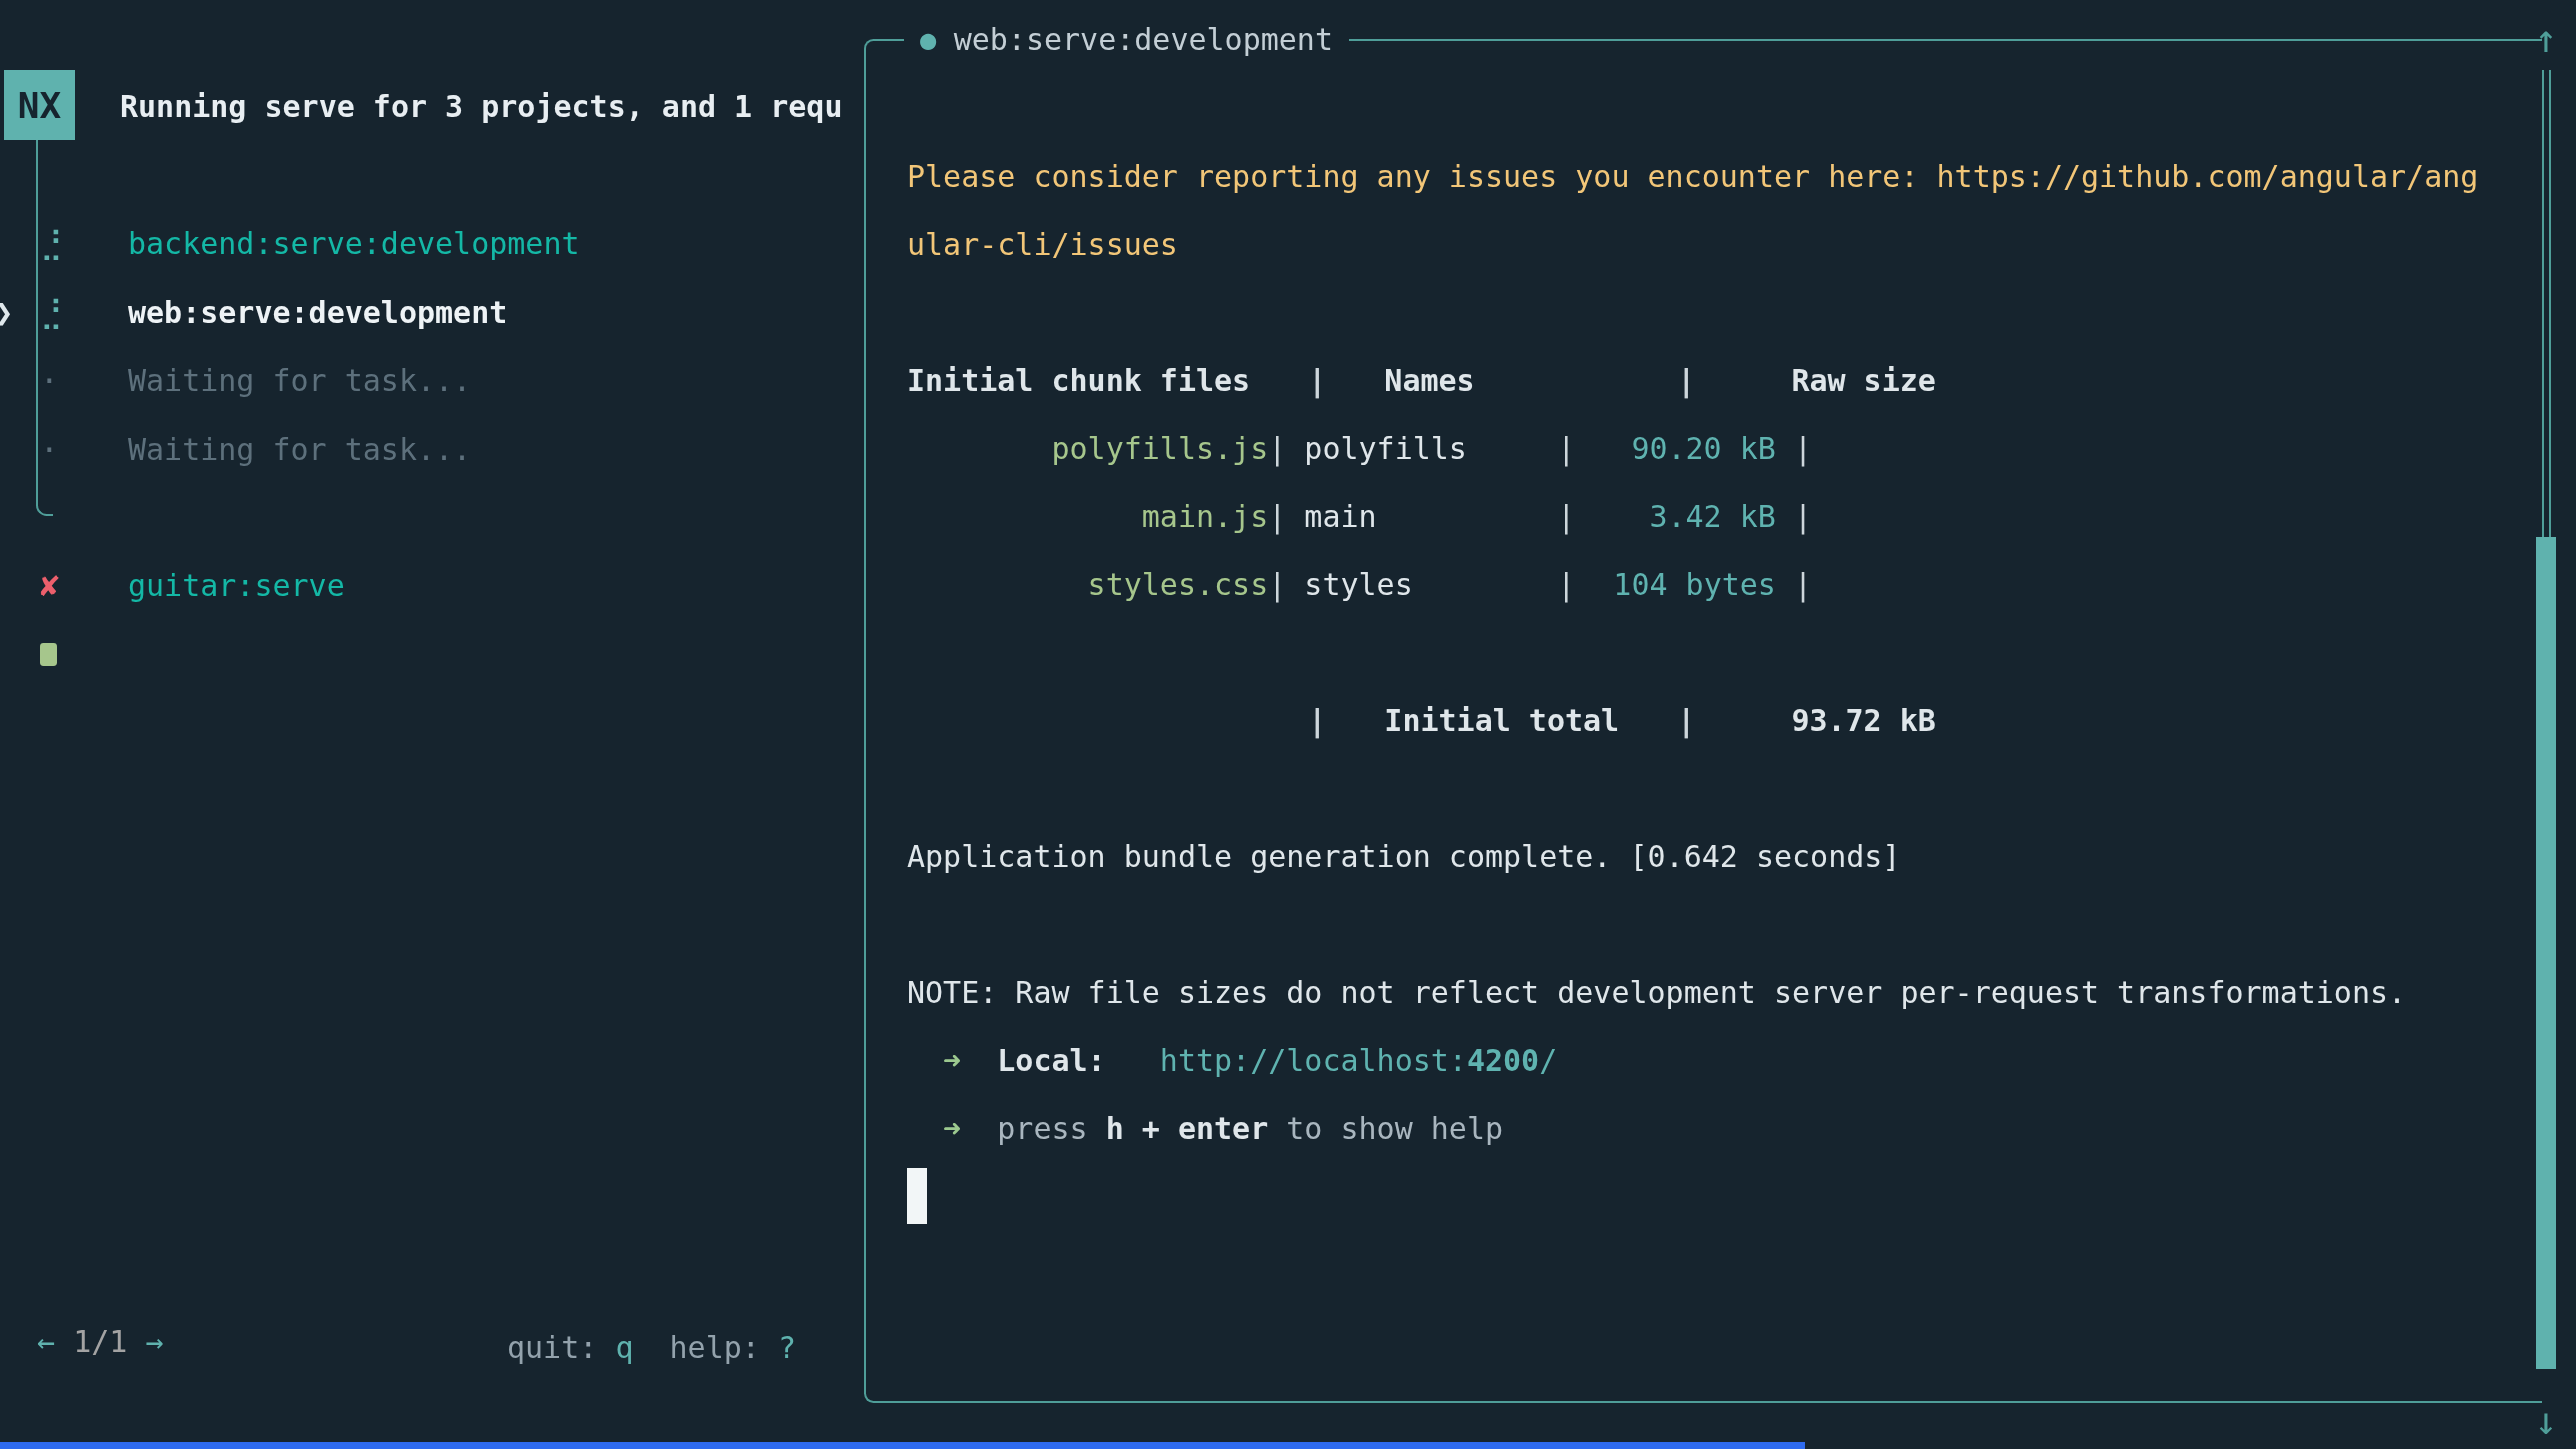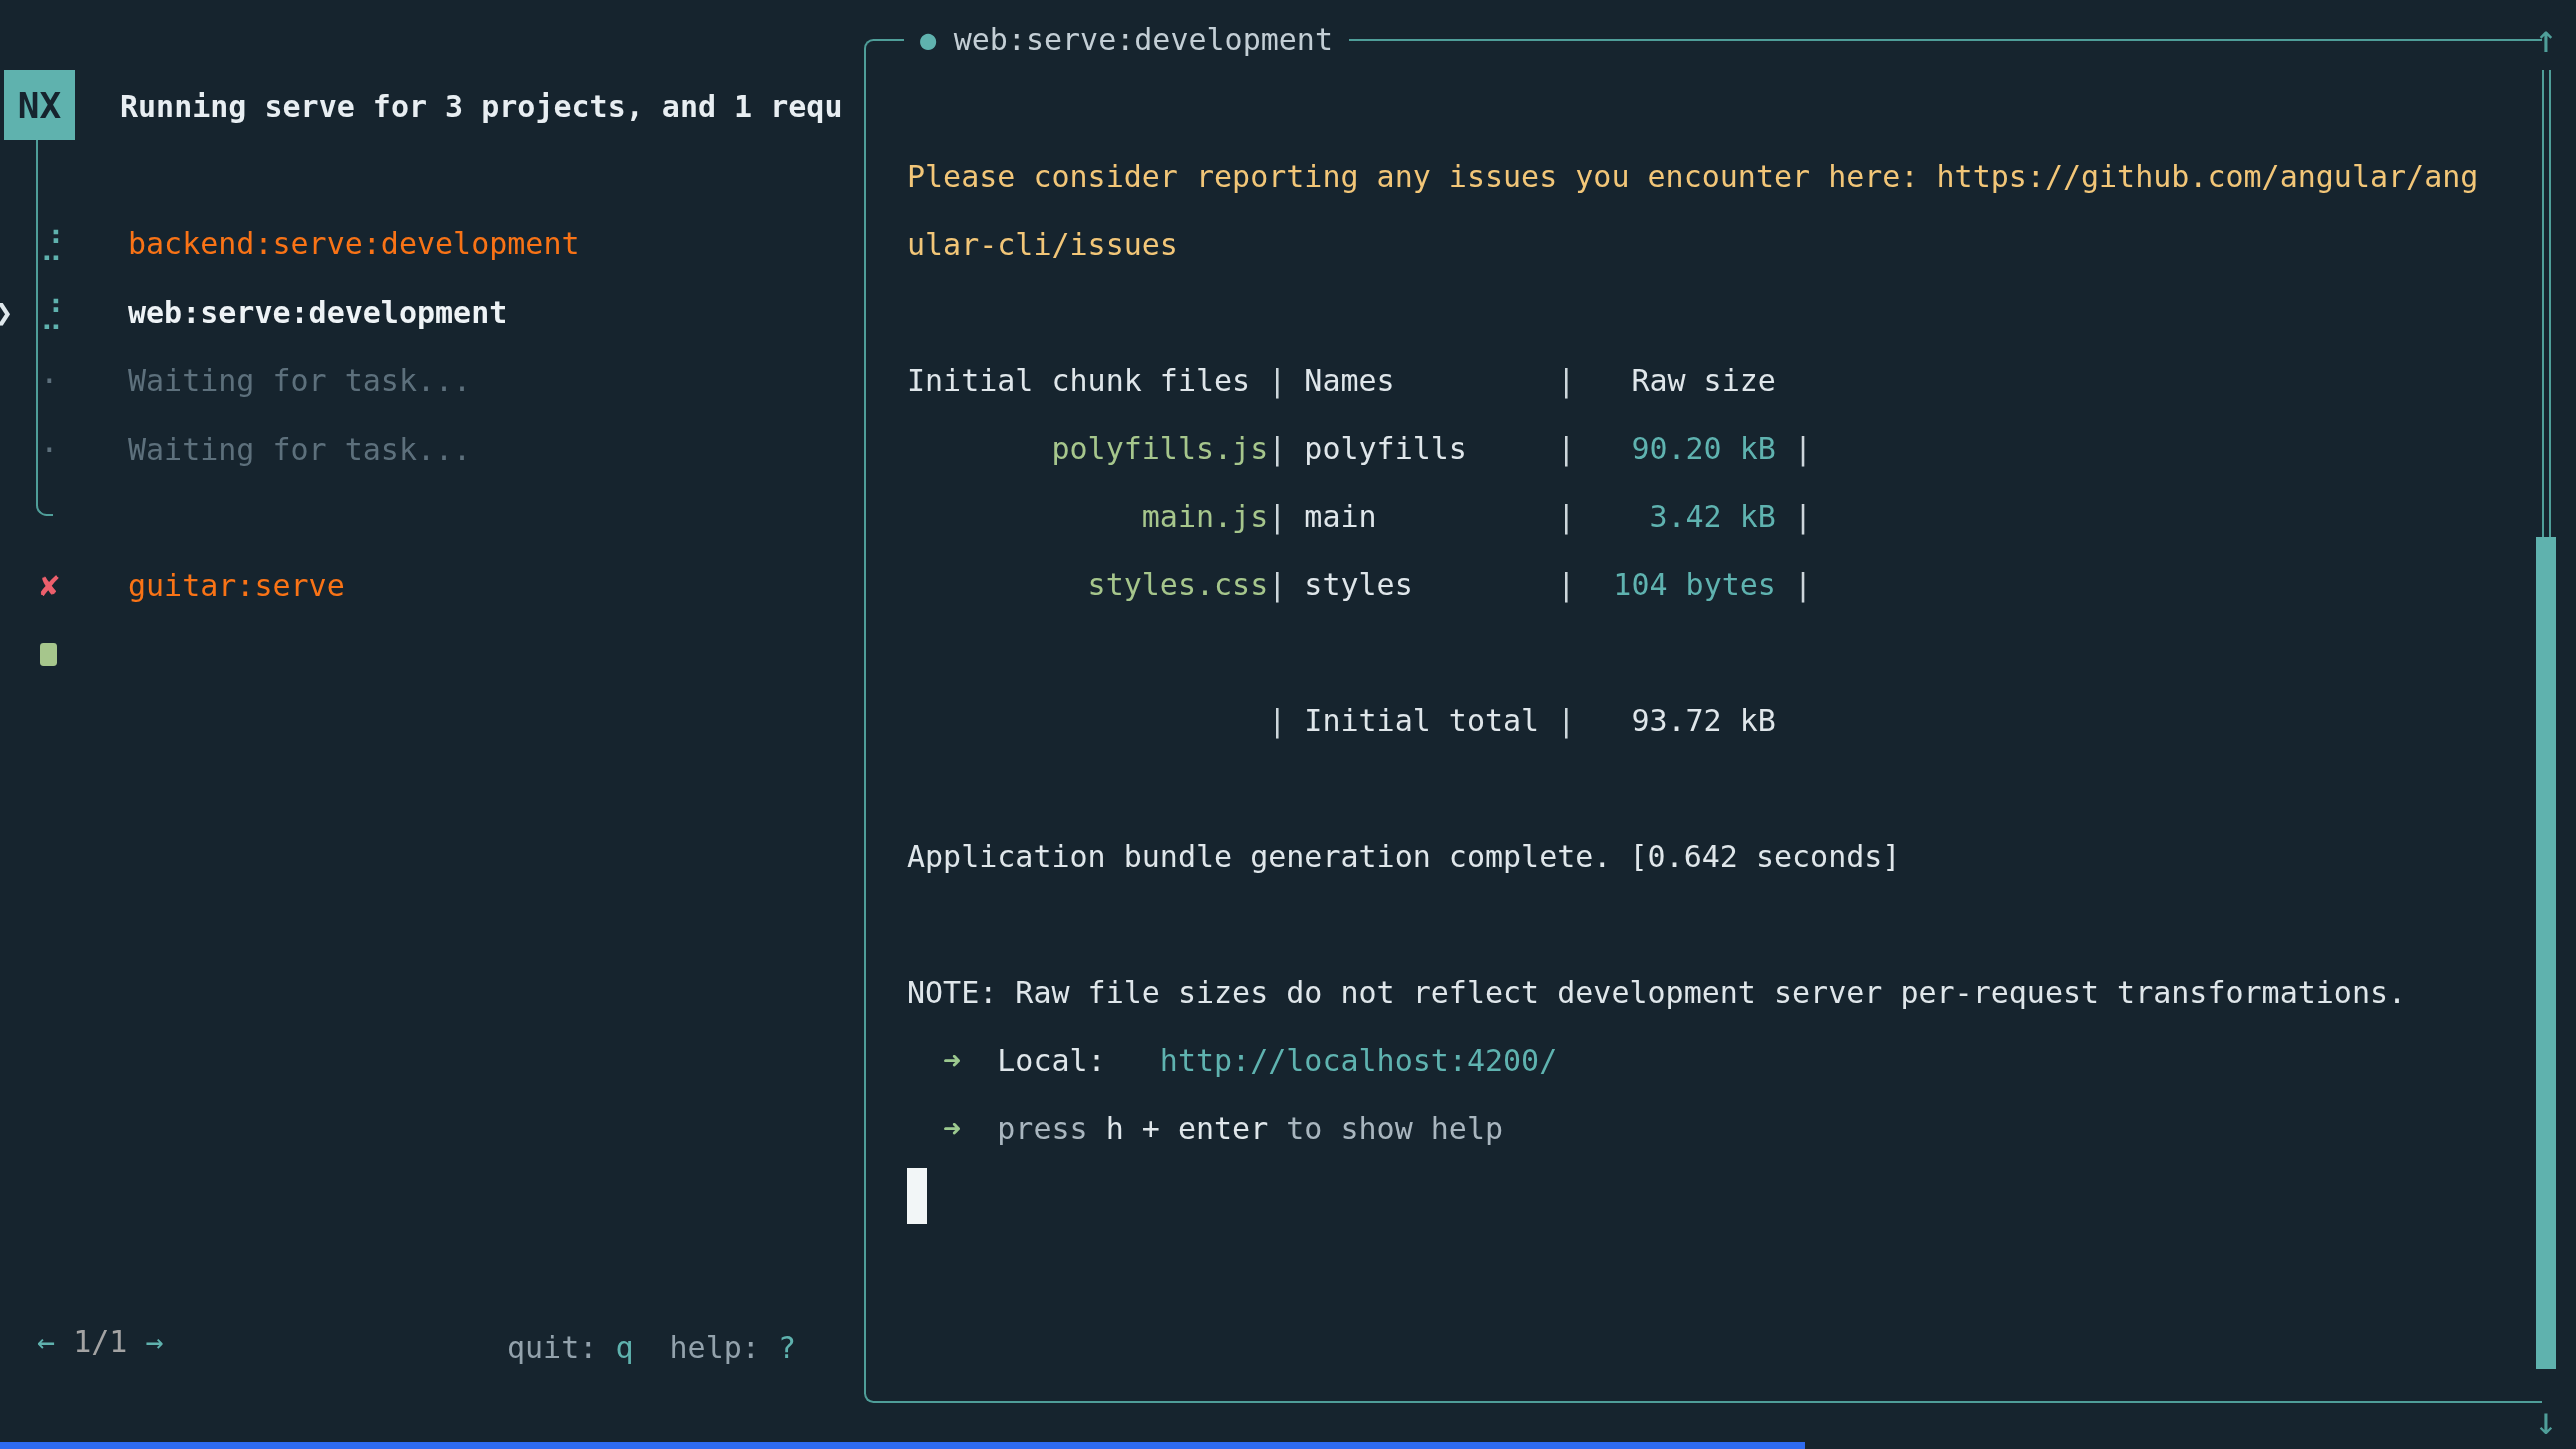--- a/index.html
+++ b/index.html
@@ -24,21 +24,21 @@
   .task-group-line {
     position:absolute; left:36px; top:140px; width:17.4px; height:376px;
     border-left:2.7px solid #4f9e99; border-bottom:2.7px solid #4f9e99;
     border-bottom-left-radius:10.7px;
   }
   .task-row { left:40px; }
   .task-icon { display:inline-flex; width:88px; align-items:center; color:#5fb2ae; font-size:31px; }
   .waiting-icon { color:#5d707c; }
   .cross-icon { color:#ec5f6c; font-size:32px; }
   .square-icon { width:17.4px; height:23px; background:#a6c68c; border-radius:3.4px; display:inline-block; }
-  .task-label { color:#f97316; }
+  .task-label { color:#14b8a6; }
   .task-label.selected { color:#eef3f6; font-weight:bold; }
   .task-label.dim { color:#5d707c; }
   .chevron {
     position:absolute; left:-5.4px; top:278px; height:68px; display:flex; align-items:center;
     color:#dfe8ec; font-weight:bold; font-size:31px;
   }
   .bottom-bar { top:1307px; left:37px; width:765px; }
   .arrow-teal { color:#5fb2ae; }
   .page-ind { color:#a3a3a3; }
   .hints { position:absolute; left:470px; }
@@ -54,21 +54,21 @@
   .panel-title {
     position:absolute; left:38px; top:-36px; height:68px;
     background:#16242e; padding:0 16px; display:flex; align-items:center; white-space:pre;
     color:#c3ced5;
   }
   .panel-title .dot { color:#5fb2ae; font-size:27px; margin-right:17.4px; }
   .term { position:absolute; left:907px; top:142px; width:1597px; }
   .tline { height:68px; display:flex; align-items:center; white-space:pre; }
   .yellow { color:#f2c678; }
   .white { color:#dfe6ea; }
-  .bold { font-weight:normal; }
+  .bold { font-weight:bold;gap:40px; }
   .green { color:#a6c68c;text-align:right; }
   .teal { color:#5fb3b0; }
   .pipe { color:#cdd6db; }
   .c-file { display:inline-block; width:20ch; white-space:pre; }
   .c-name { display:inline-block; width:14ch; white-space:pre; }
   .c-size { display:inline-block; width:9ch; text-align:right; white-space:pre;margin-left:20px; }
   .arrow-green { color:#9cc98f; margin:0 2ch; }
   .loc-url { margin-left:3ch; }
   .cursor { width:20px; height:56px; background:#f2f6f7; display:inline-block; }
 

